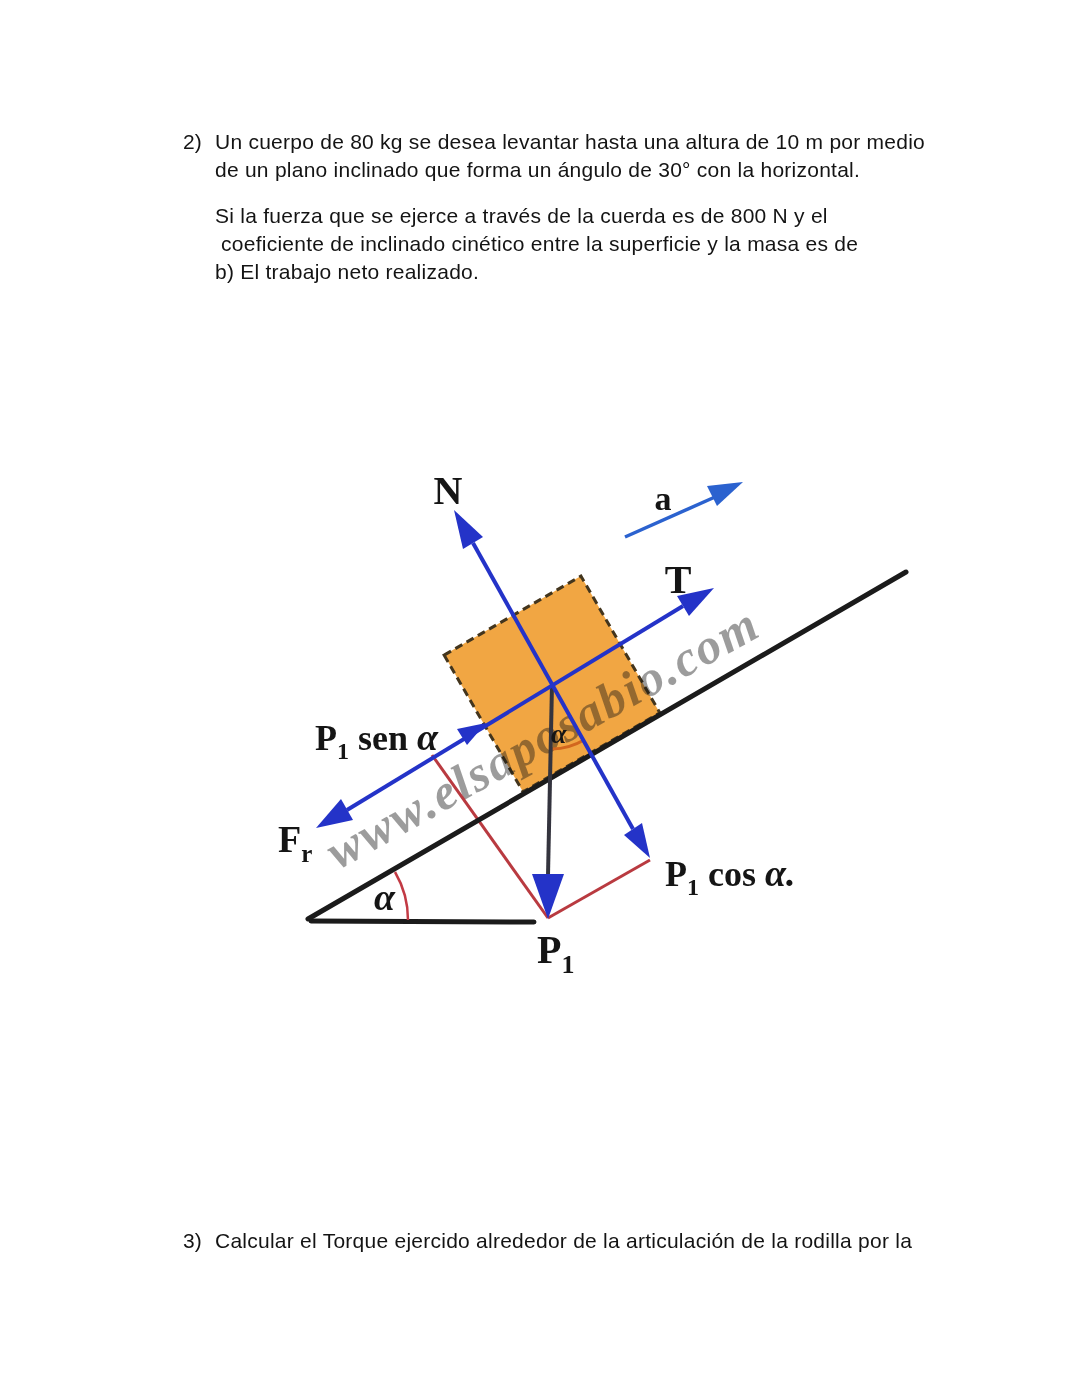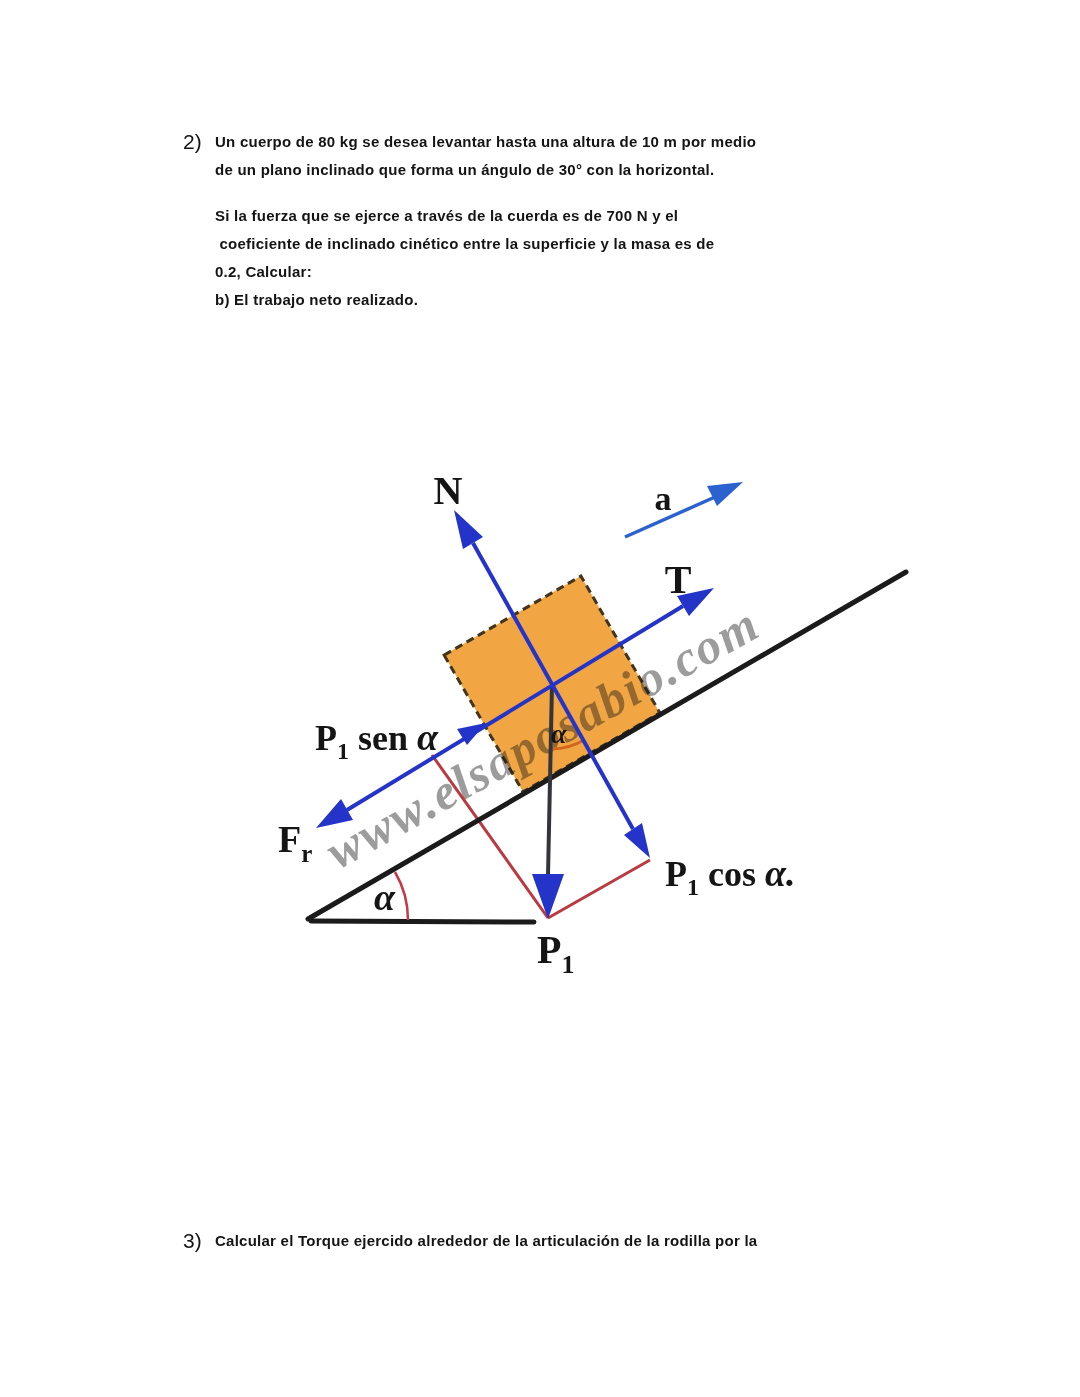--- a/index.html
+++ b/index.html
@@ -3,41 +3,40 @@
 <meta charset="utf-8">
 <style>
   html,body{margin:0;padding:0;}
   body{
     width:1080px;height:1397px;position:relative;background:#ffffff;
     font-family:"Liberation Sans", sans-serif;color:#141414;overflow:hidden;
   }
   .problem{position:absolute;left:183px;}
   .pnum{position:absolute;left:0;top:0;font-size:21px;line-height:28px;}
   .ptext{margin-left:32px;}
-  .pline{font-size:15px;line-height:28px;letter-spacing:.25px;white-space:pre;font-weight:bold;}
+  .pline{font-size:21px;line-height:28px;letter-spacing:.25px;white-space:pre;}
   .para2{margin-top:18px;}
   .figure{position:absolute;left:278px;top:452px;width:636px;height:540px;}
   svg text{font-family:"Liberation Serif","DejaVu Serif",serif;font-weight:bold;fill:#151515;}
   .alpha{font-style:italic;}
   .wmark{font-weight:bold;letter-spacing:2px;opacity:.42;font-style:italic;}
 </style>
 </head>
 <body>
 
 <div class="problem" style="top:128px">
   <span class="pnum">2)</span>
   <div class="ptext">
     <div>
       <div class="pline">Un cuerpo de 80 kg se desea levantar hasta una altura de 10 m por medio</div>
       <div class="pline">de un plano inclinado que forma un ángulo de 30° con la horizontal.</div>
     </div>
     <div class="para2">
-      <div class="pline">Si la fuerza que se ejerce a través de la cuerda es de 700 N y el</div>
+      <div class="pline">Si la fuerza que se ejerce a través de la cuerda es de 800 N y el</div>
       <div class="pline"> coeficiente de inclinado cinético entre la superficie y la masa es de</div>
-      <div class="pline">0.2, Calcular:</div>
       <div class="pline">b) El trabajo neto realizado.</div>
     </div>
   </div>
 </div>
 
 <div class="figure">
   <svg width="636" height="540" viewBox="0 0 636 540">
 
     <rect x="195" y="153" width="158" height="158" transform="rotate(-30 274 232)" fill="#f1a643" stroke="#43351d" stroke-width="3" stroke-dasharray="8 5"></rect>
 

